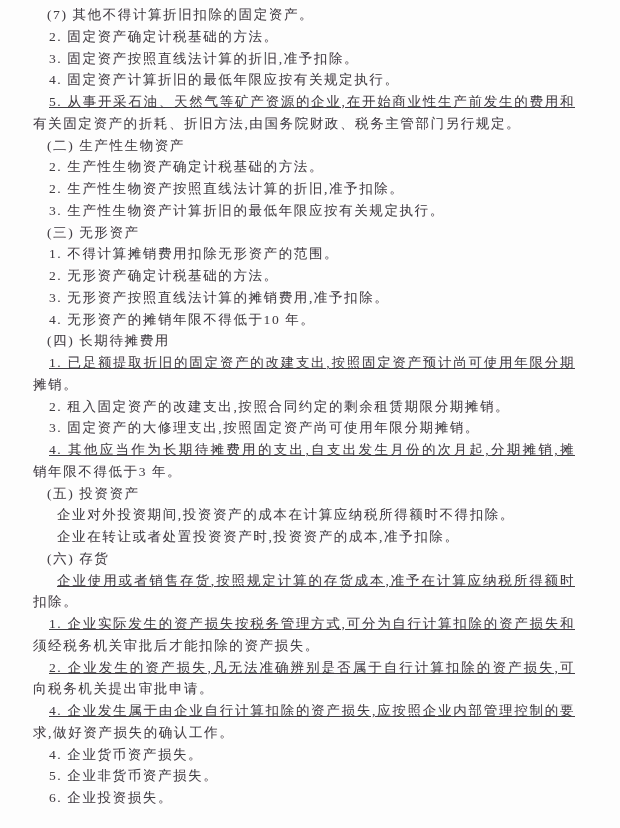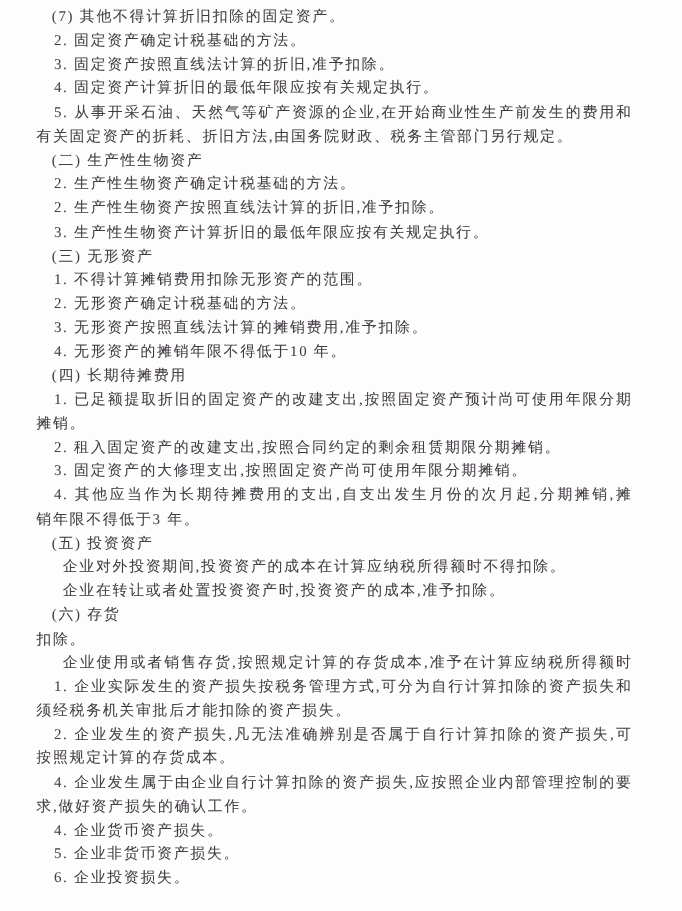--- a/index.html
+++ b/index.html
@@ -29,20 +29,21 @@
   }
   
   .ind-paren { padding-left: 14px; }
   .ind-num   { padding-left: 16px; }
   .ind-text  { padding-left: 24px; }
   
   .full {
     white-space: normal;
     text-align: justify;
     text-align-last: justify;
+    text-decoration: underline;
   }
 </style>
 </head>
 <body>
 
 <div class="page">
   <div class="line ind-paren">(7) 其他不得计算折旧扣除的固定资产。</div>
   <div class="line ind-num">2. 固定资产确定计税基础的方法。</div>
   <div class="line ind-num">3. 固定资产按照直线法计算的折旧,准予扣除。</div>
   <div class="line ind-num">4. 固定资产计算折旧的最低年限应按有关规定执行。</div>
@@ -61,24 +62,24 @@
   <div class="line ind-num full">1. 已足额提取折旧的固定资产的改建支出,按照固定资产预计尚可使用年限分期</div>
   <div class="line">摊销。</div>
   <div class="line ind-num">2. 租入固定资产的改建支出,按照合同约定的剩余租赁期限分期摊销。</div>
   <div class="line ind-num">3. 固定资产的大修理支出,按照固定资产尚可使用年限分期摊销。</div>
   <div class="line ind-num full">4. 其他应当作为长期待摊费用的支出,自支出发生月份的次月起,分期摊销,摊</div>
   <div class="line">销年限不得低于3 年。</div>
   <div class="line ind-paren">(五) 投资资产</div>
   <div class="line ind-text">企业对外投资期间,投资资产的成本在计算应纳税所得额时不得扣除。</div>
   <div class="line ind-text">企业在转让或者处置投资资产时,投资资产的成本,准予扣除。</div>
   <div class="line ind-paren">(六) 存货</div>
+  <div class="line ind-text full">企业使用或者销售存货,按照规定计算的存货成本,准予在计算应纳税所得额时</div>
   <div class="line">扣除。</div>
-  <div class="line ind-text full">企业使用或者销售存货,按照规定计算的存货成本,准予在计算应纳税所得额时</div>
   <div class="line ind-num full">1. 企业实际发生的资产损失按税务管理方式,可分为自行计算扣除的资产损失和</div>
   <div class="line">须经税务机关审批后才能扣除的资产损失。</div>
   <div class="line ind-num full">2. 企业发生的资产损失,凡无法准确辨别是否属于自行计算扣除的资产损失,可</div>
-  <div class="line">按照规定计算的存货成本。</div>
+  <div class="line">向税务机关提出审批申请。</div>
   <div class="line ind-num full">4. 企业发生属于由企业自行计算扣除的资产损失,应按照企业内部管理控制的要</div>
   <div class="line">求,做好资产损失的确认工作。</div>
   <div class="line ind-num">4. 企业货币资产损失。</div>
   <div class="line ind-num">5. 企业非货币资产损失。</div>
   <div class="line ind-num">6. 企业投资损失。</div>
 </div>
 
 </body></html>

